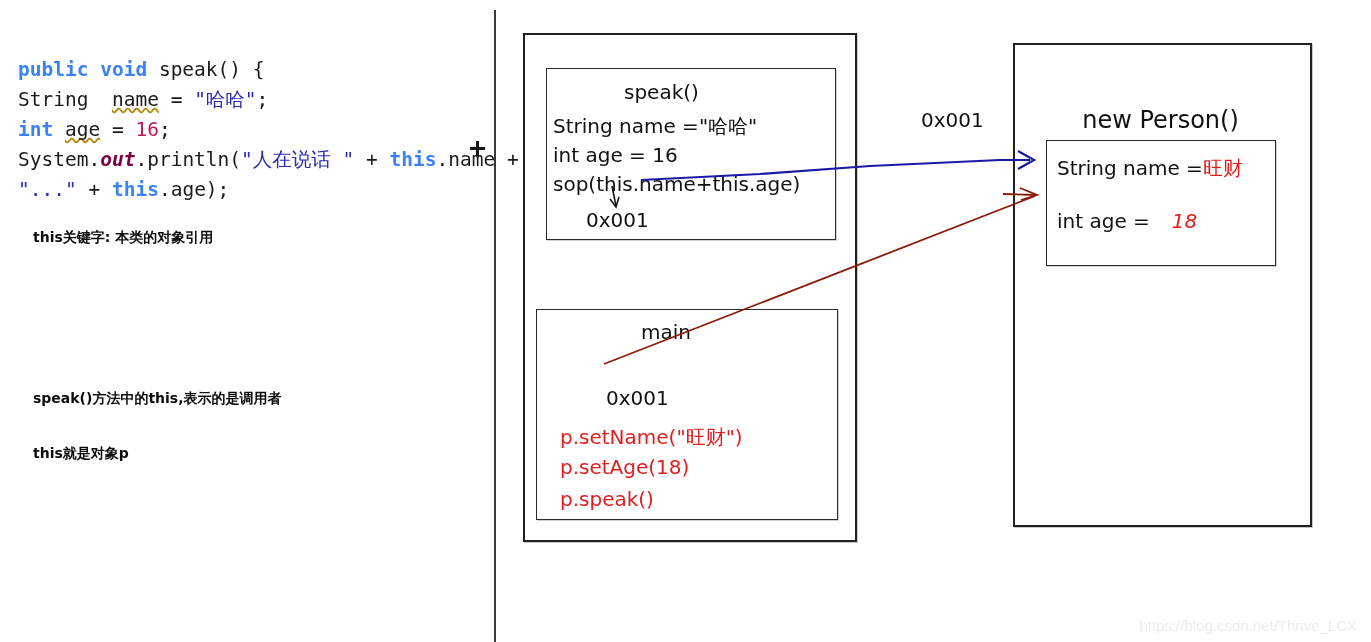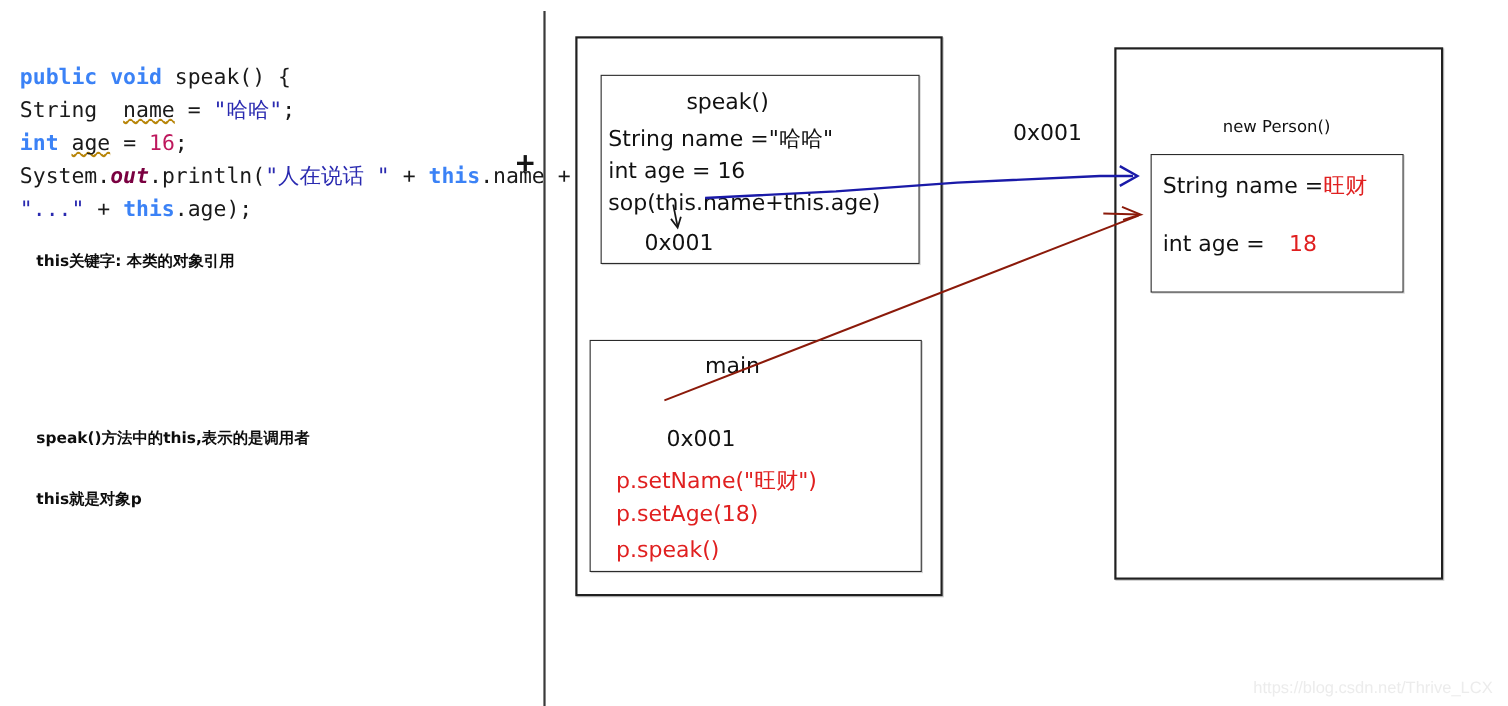--- a/index.html
+++ b/index.html
@@ -99,21 +99,21 @@
   }
   .red { color: #e02020; }
 
   #heap-title {
     position: absolute;
     left: 1013px;
     top: 106px;
     width: 295px;
     text-align: center;
     font-family: "DejaVu Sans", sans-serif;
-    font-size: 15px;
+    font-size: 24px;
     color: #111111;
   }
 
   #addr-label {
     position: absolute;
     left: 921px;
     top: 108px;
     font-family: "DejaVu Sans", sans-serif;
     font-size: 20px;
     color: #111111;
@@ -166,21 +166,21 @@
   <div class="frame-line red" style="left:560px; top:424px;">p.setName("旺财")</div>
   <div class="frame-line red" style="left:560px; top:455px;text-align:right;">p.setAge(18)</div>
   <div class="frame-line red" style="left:560px; top:487px;">p.speak()</div>
 
   <div id="heap-title">new Person()</div>
   <div class="inner-box" id="person-frame"></div>
   <div class="frame-line" style="left:1057px; top:155px;">
     <span>String name =</span><span class="red">旺财</span>
   </div>
   <div class="frame-line" style="left:1057px; top:209px;">
-    <span>int age =</span><span class="red" style="padding-left:22px;">18</span>
+    <span>int age =</span><span class="red" style="padding-left:22px;font-style:italic;">18</span>
   </div>
 
   <div id="addr-label">0x001</div>
 
   <svg id="arrows" viewBox="0 0 1371 642" xmlns="http://www.w3.org/2000/svg">
 
     <path d="M 641 180 L 760 174 L 870 166 L 1000 160 L 1030 160" stroke="#1a1aa8" stroke-width="2.2" fill="none"></path>
     <path d="M 1018 151 L 1034 160 L 1018 169" stroke="#1a1aa8" stroke-width="2.2" fill="none"></path>
 
     <path d="M 612 186 L 616 206" stroke="#151515" stroke-width="1.6" fill="none"></path>

